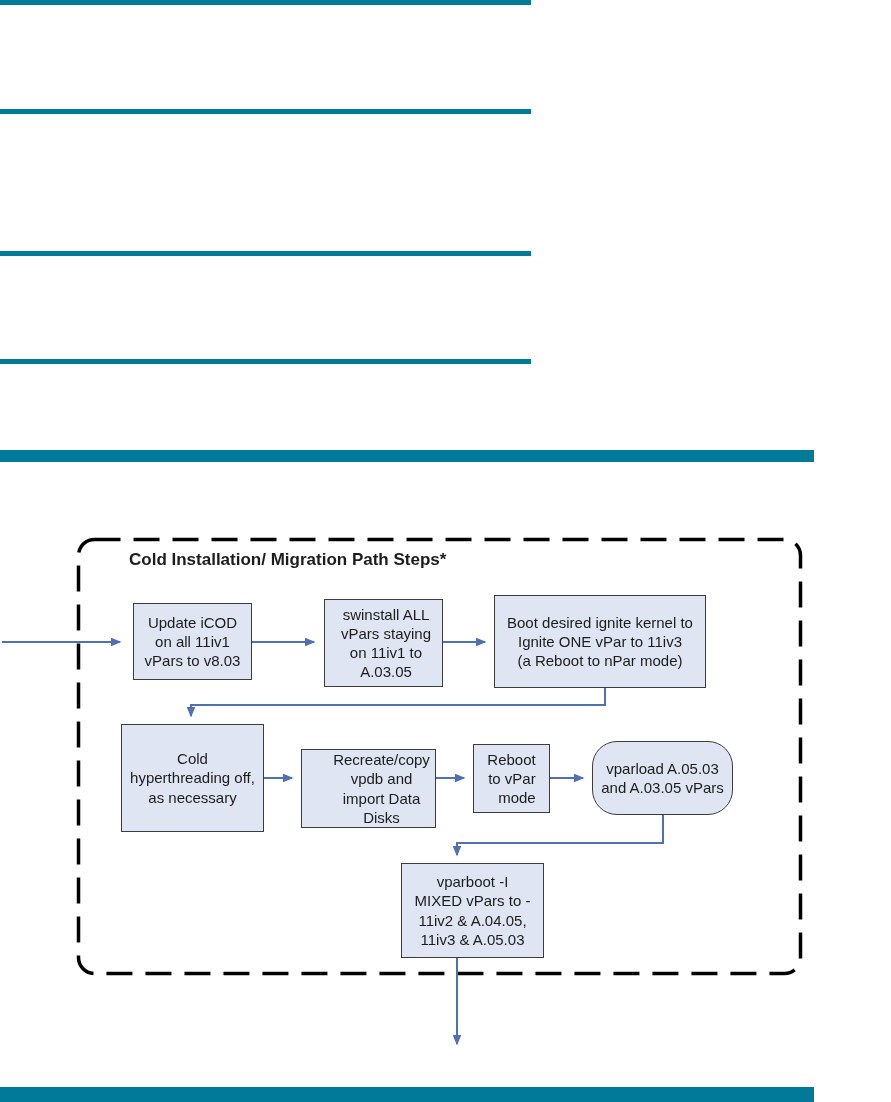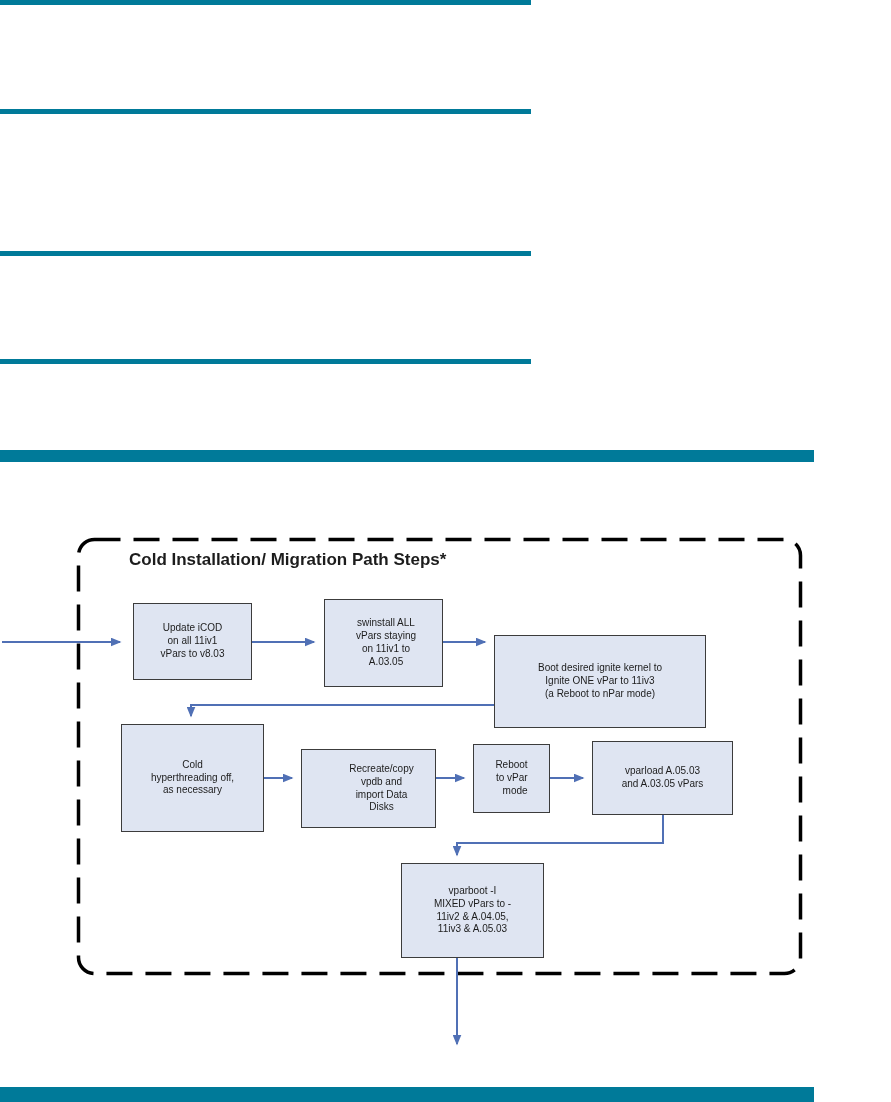--- a/index.html
+++ b/index.html
@@ -58,33 +58,33 @@
   
   .step {
     position: absolute;
     box-sizing: border-box;
     background: var(--color-box-fill, #dfe5f2);
     border: 1.5px solid var(--color-box-border, #3c3c3c);
     display: flex;
     align-items: center;
     justify-content: center;
     text-align: center;
-    font-size: 10px;
+    font-size: 15px;
     line-height: 1.28;
     color: var(--color-text, #1c1c1c);
     white-space: pre-line;
     padding: 2px;
   }
   .step-1 { left: 133px; top: 603px; width: 119px; height: 77px; }
   .step-2 { left: 324px; top: 599px; width: 119px; height: 88px; padding-left: 7px; }
-  .step-3 { left: 494px; top: 595px; width: 212px; height: 93px; margin-top: 40px; }
+  .step-3 { left: 494px; top: 595px; width: 212px; height: 93px; }
   .step-4 { left: 121px; top: 724px; width: 143px; height: 108px; }
   .step-5 { left: 301px; top: 749px; width: 135px; height: 79px; padding-left: 28px; }
   .step-6 { left: 473px; top: 744px; width: 77px;  height: 69px; text-align: right; }
-  .step-7 { left: 592px; top: 741px; width: 141px; height: 74px; }
+  .step-7 { left: 592px; top: 741px; width: 141px; height: 74px; border-radius: 25px; }
   .step-8 { left: 385px; top: 863px; width: 143px; height: 95px; margin-left: 16px; }
 </style>
 </head>
 <body>
 
 <div class="canvas">
 
   <div class="rule rule-1"></div>
   <div class="rule rule-2"></div>
   <div class="rule rule-3"></div>

